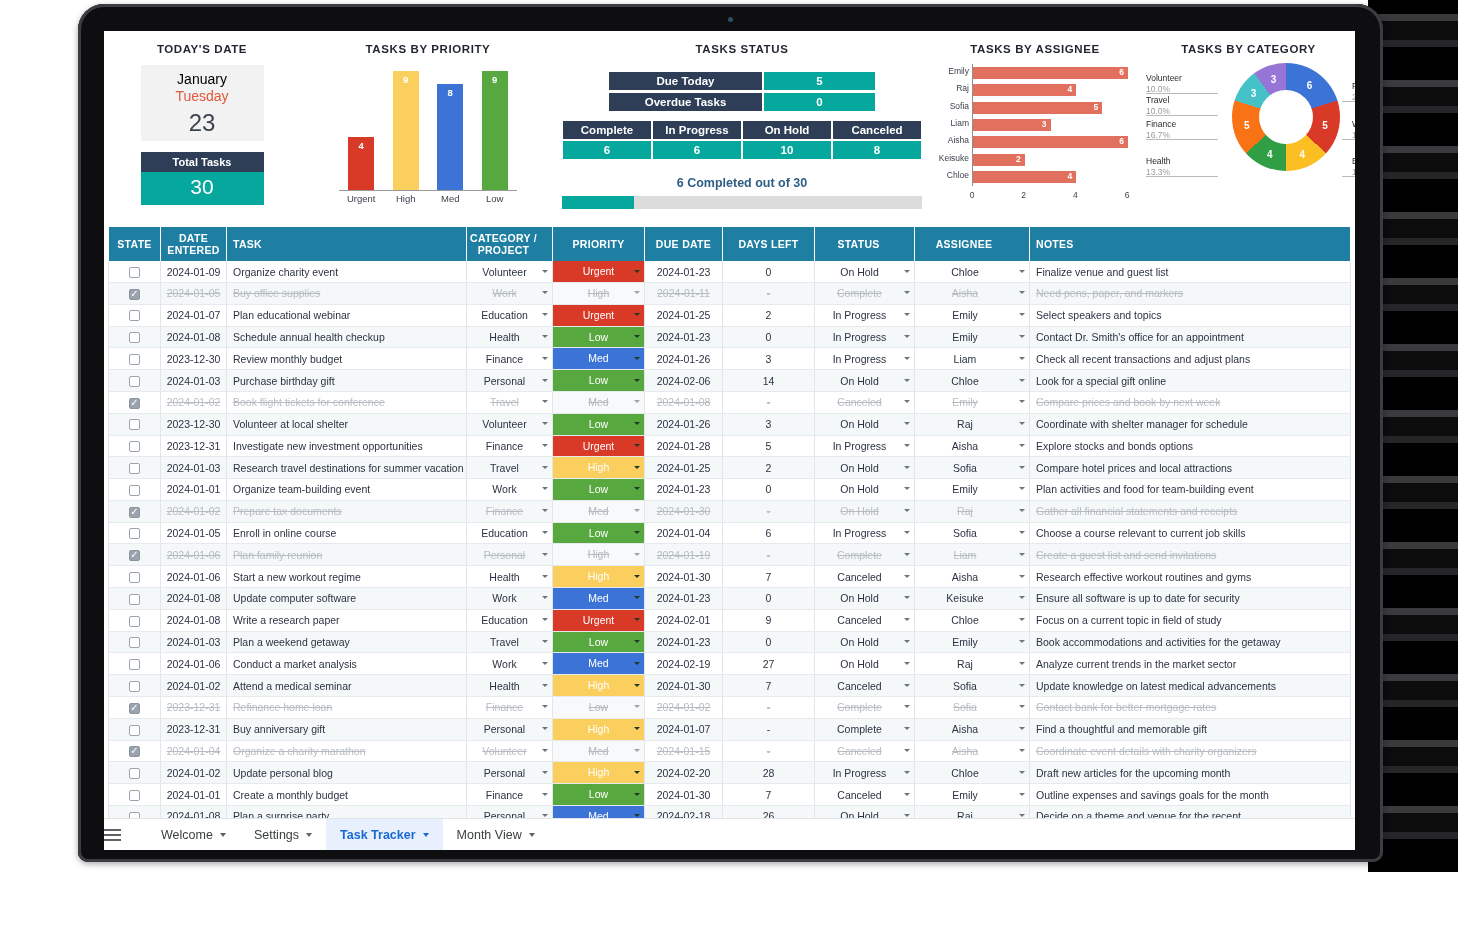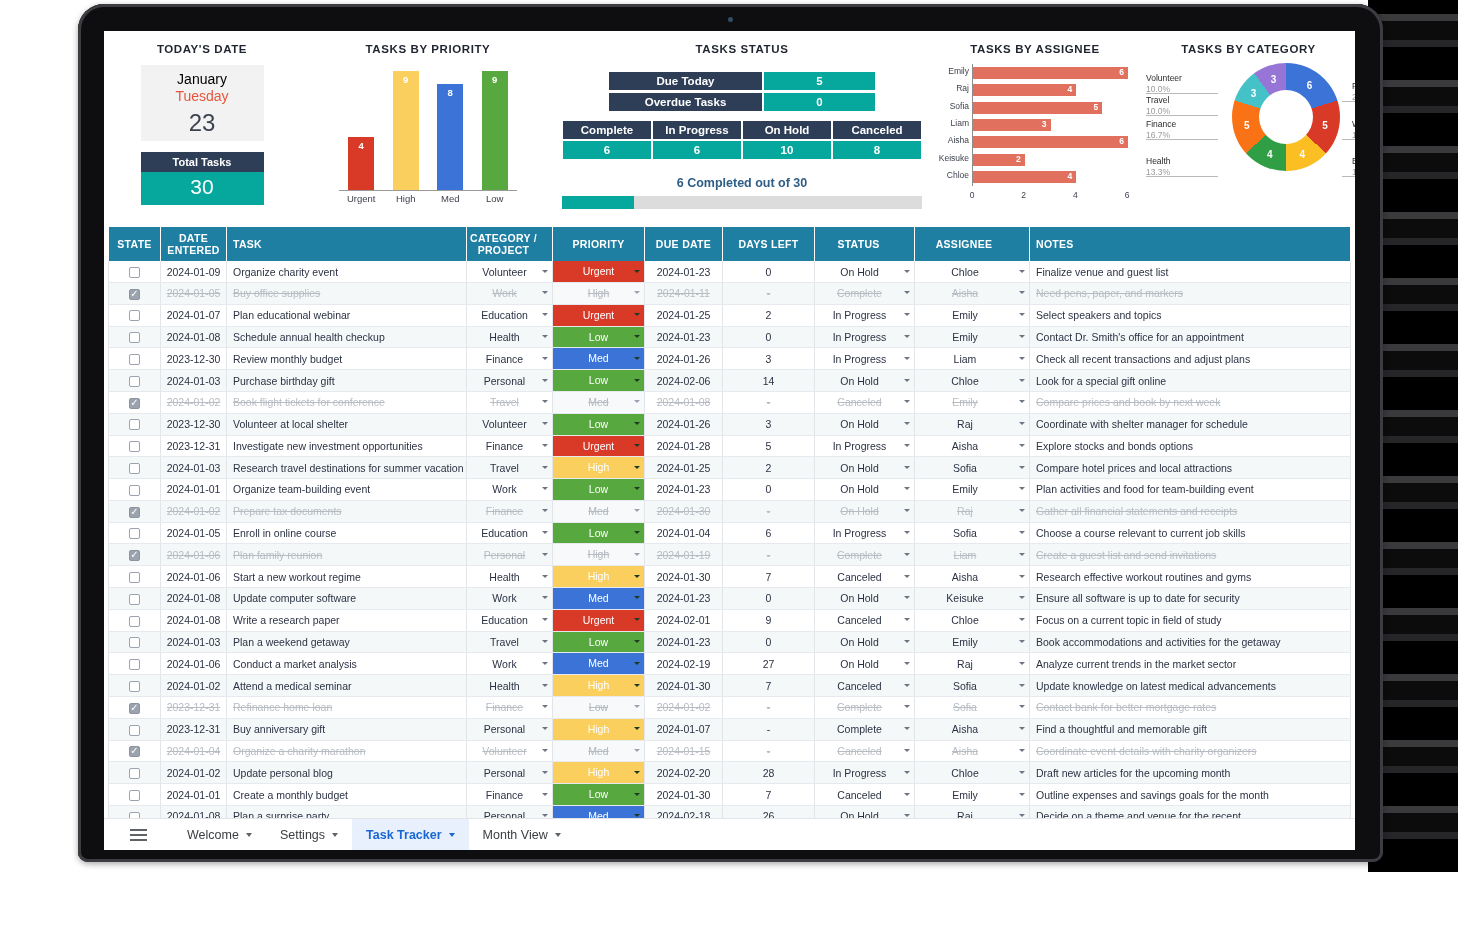--- a/index.html
+++ b/index.html
@@ -239,21 +239,21 @@
 
   tr.done td { color:#b7bcc3; text-decoration:line-through; }
   tr.done .pri-cell { background:#f7f9fa !important; color:#b0b6bd !important; }
   tr.done .pri-cell .caret { border-top-color:#9aa3ae; }
   tr.done .cbx { text-decoration:none; }
 
   
   .tabbar {
     position:absolute; left:0; bottom:0; width:1251px; height:32px;
     background:#fff; border-top:1px solid #e2e4e7; display:flex; align-items:center;
-    padding-left:26px; gap:0;
+    padding-left:0; gap:0;
   }
   .hamburger { width:17px; margin-right:26px; }
   .hamburger span { display:block; height:2px; background:#5f6368; margin:3px 0; }
   .tab {
     display:flex; align-items:center; gap:7px; padding:0 14px; height:32px;
     font-size:12.5px; color:#3c4043;
   }
   .tab.active { background:#e8f0fe; color:#1967d2; font-weight:bold; }
   .tab .tcaret {
     width:0;height:0;border-left:3.5px solid transparent;border-right:3.5px solid transparent;

